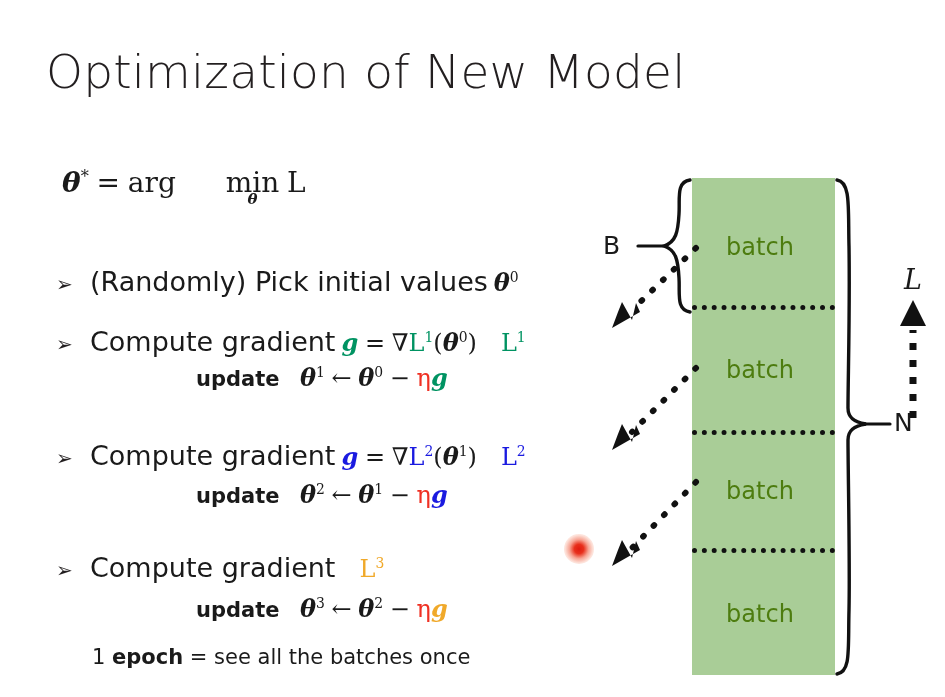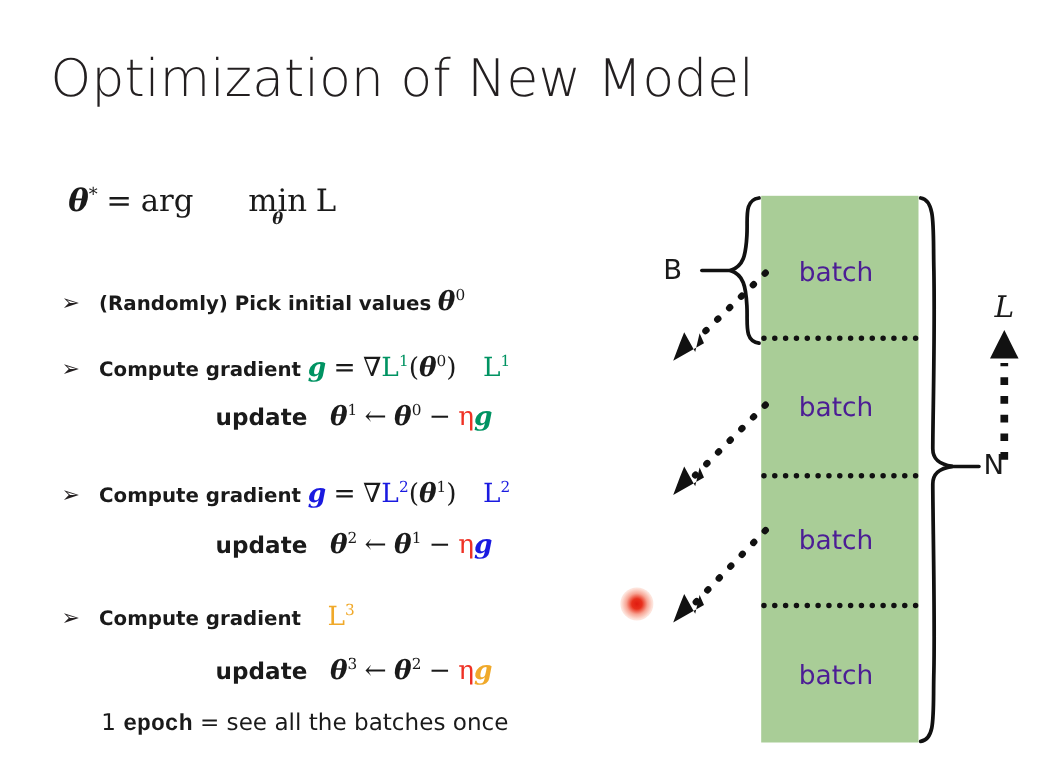--- a/index.html
+++ b/index.html
@@ -50,55 +50,55 @@
   .bullet{
     position:absolute;left:56px;
     font-size:22px;color:#1a1a1a;white-space:nowrap;
     display:flex;align-items:baseline;
   }
   .marker{
     width:34px;flex:0 0 34px;
     font-family:"DejaVu Sans", sans-serif;
     font-size:20px;color:#231f20;
   }
-  .btext{font-family:"DejaVu Sans", sans-serif;font-size:18px;font-weight:700;margin-top:16px;}
+  .btext{font-family:"DejaVu Sans", sans-serif;font-size:27px;font-weight:400;margin-top:16px;}
   .mathseg{font-size:24px;margin-left:6px;}
   .trailL{font-size:24px;margin-left:24px;}
 
   
   .update{
     position:absolute;left:196px;
     white-space:nowrap;color:#1a1a1a;
   }
   .upd-word{
     font-family:"DejaVu Sans", sans-serif;
     font-weight:bold;font-size:21px;
   }
   .upd-math{font-size:24px;margin-left:16px;}
 
   
   .epoch{
     position:absolute;left:92px;top:645px;
     font-family:"DejaVu Sans", sans-serif;
     font-size:21px;color:#1a1a1a;white-space:nowrap;
   }
-  .epoch b{font-weight:bold;font-family:Liberation Mono, monospace;}
+  .epoch b{font-weight:bold;}
 
   
   .diagram{position:absolute;left:560px;top:160px;width:385px;height:510px;}
   .col{
     position:absolute;left:132px;top:18px;
     width:143px;height:497px;
     background:#a9cd97;
   }
   .batch-cell{
     position:absolute;left:132px;width:136px;
     display:flex;align-items:center;justify-content:center;
     font-family:"DejaVu Sans", sans-serif;
-    font-size:24px;color:#4c1d95;
+    font-size:24px;color:#4d7c0f;
   }
   .divider{
     position:absolute;left:132px;width:143px;height:0;
     border-top:5px dotted #111111;
   }
   .lbl{
     position:absolute;white-space:nowrap;color:#1a1a1a;
   }
   .lbl-B{font-family:"DejaVu Sans", sans-serif;font-size:25px;}
   .lbl-N{font-family:"DejaVu Sans", sans-serif;font-size:25px;}

